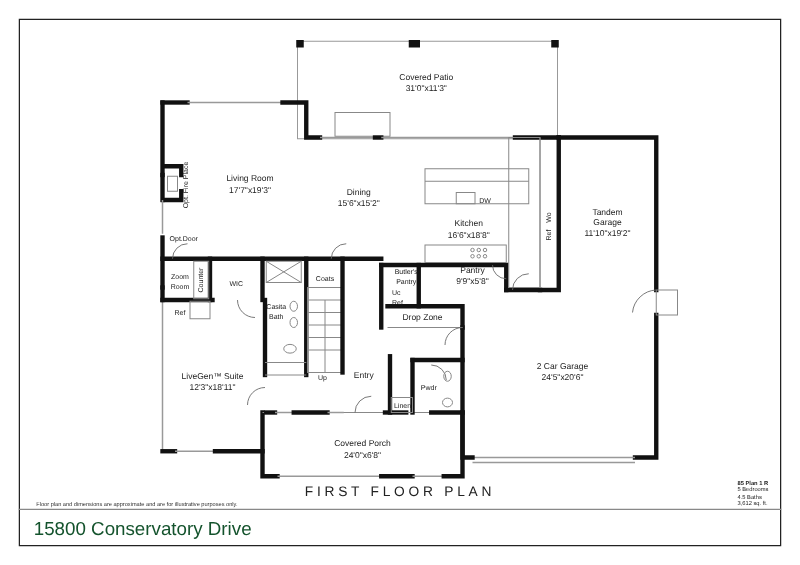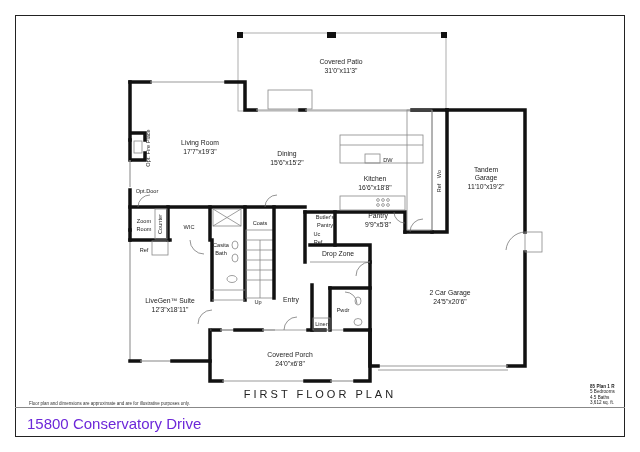--- a/index.html
+++ b/index.html
@@ -10,21 +10,21 @@
   .lbl { font-size: 6.8px; text-anchor: middle; }
   .lblsm { font-size: 5.6px; text-anchor: middle; }
   .wall { fill: none; stroke: #111; stroke-width: 3.5; stroke-linecap: square; }
   .thin { fill: none; stroke: #888; stroke-width: 0.8; }
   .win { fill: none; stroke: #999; stroke-width: 1.2; }
   .door { fill: none; stroke: #666; stroke-width: 0.7; }
   .blk { fill: #111; }
   .footer-rule { position: absolute; left: 15px; top: 407px; width: 610px; height: 0; border-top: 1px solid #888; }
   .plan-title { position: absolute; left: 0; width: 640px; top: 388px; text-align: center; font-size: 11px; letter-spacing: 3px; color: #222; }
   .disclaimer { position: absolute; left: 29px; top: 401px; font-size: 4.5px; color: #333; }
-  .address { position: absolute; left: 27px; top: 415px; font-size: 15px; color: #6d28d9; }
+  .address { position: absolute; left: 27px; top: 415px; font-size: 15px; color: #14532d; }
   .specs { position: absolute; left: 590px; top: 384px; font-size: 4.6px; line-height: 5.4px; color: #222; }
   .specs .plan-name { font-weight: bold; }
 </style>
 </head>
 <body>
 
 <div class="frame"></div>
 
 <svg class="plan" width="640" height="452" viewBox="0 0 640 452">
 

